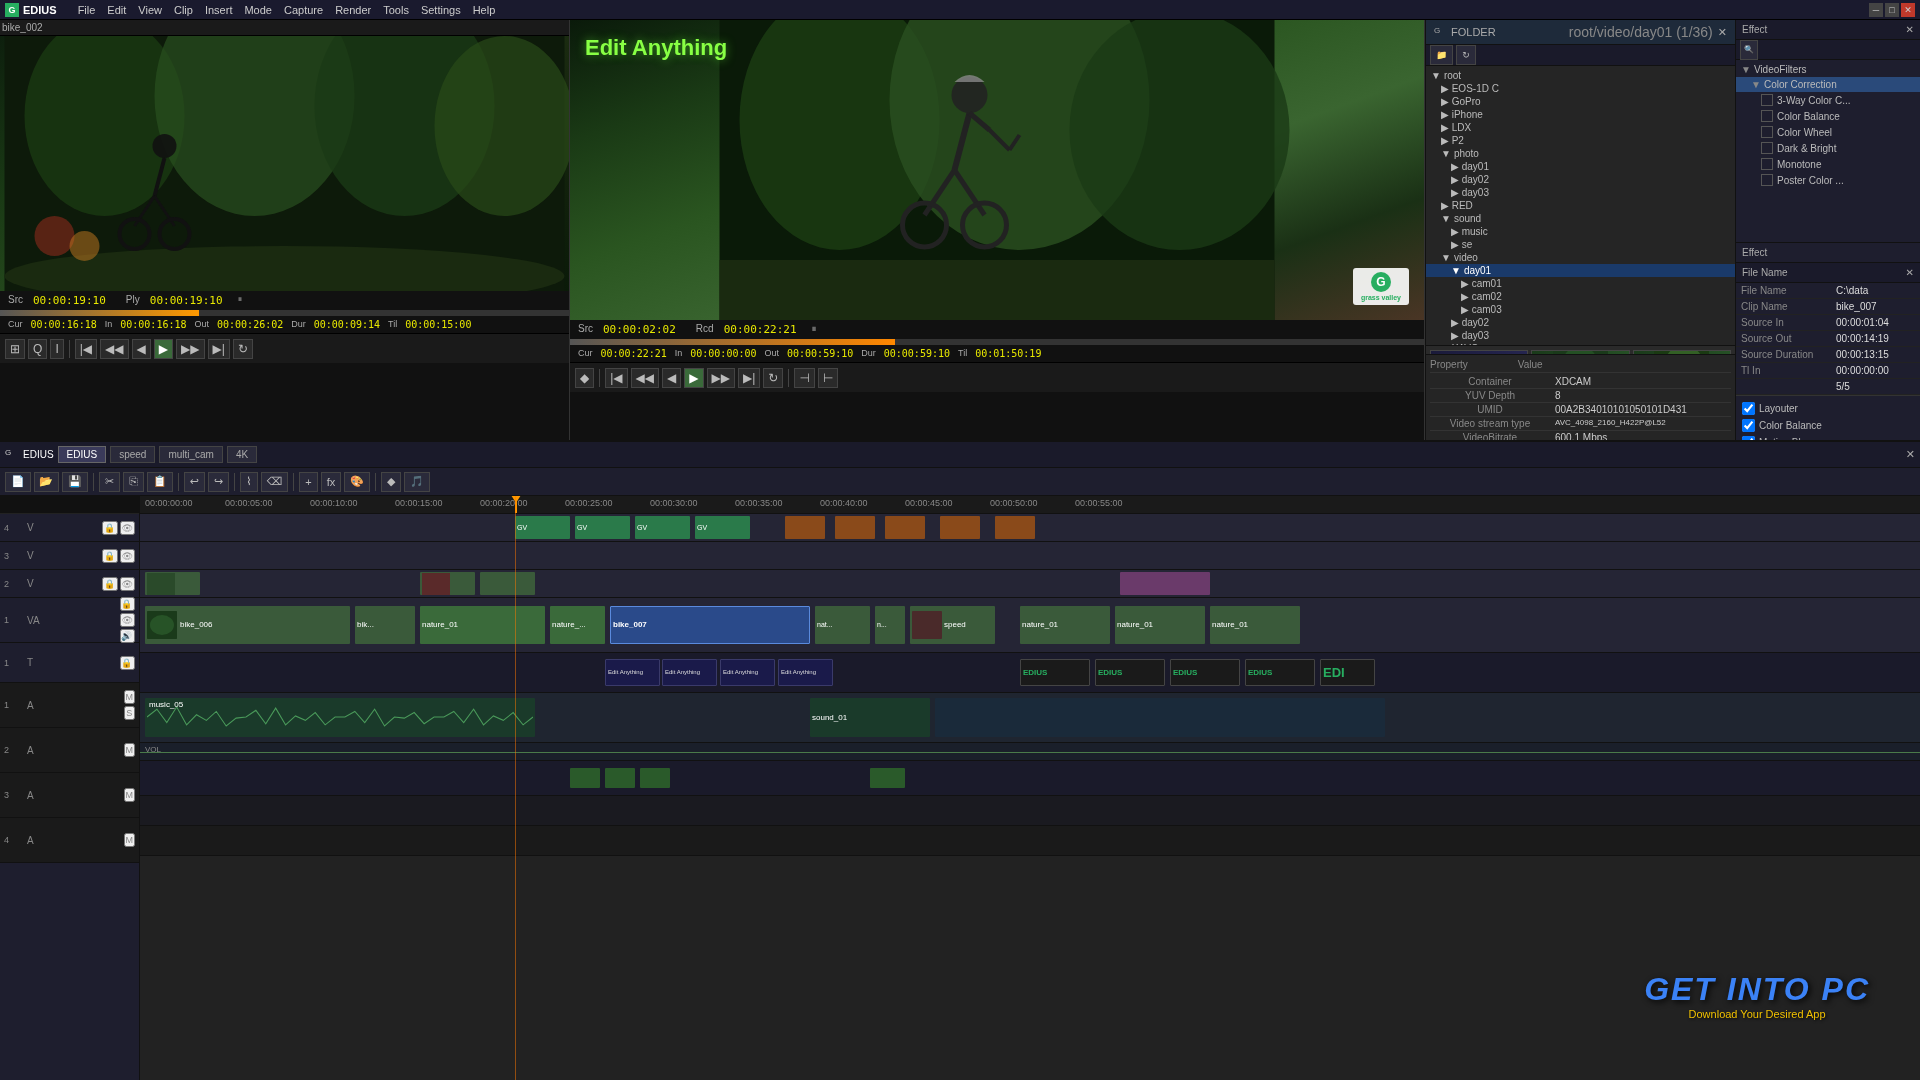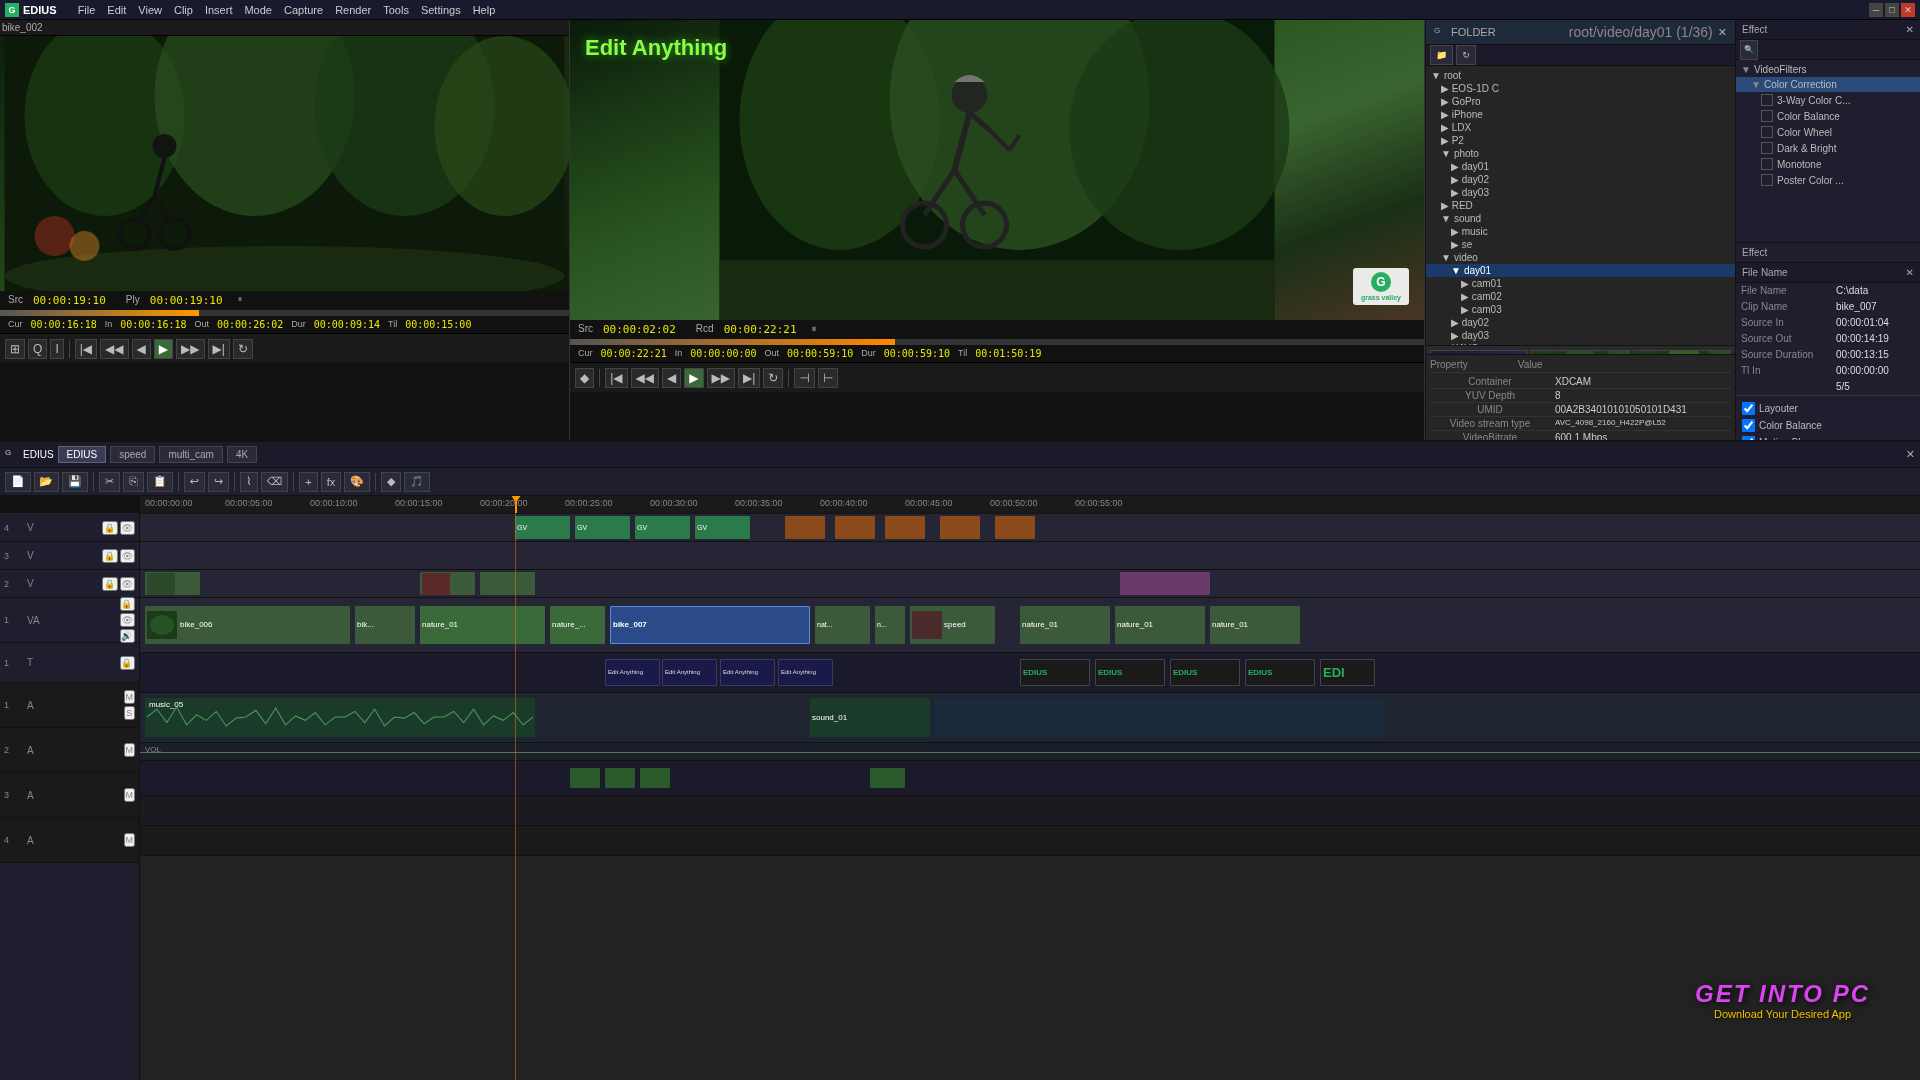--- a/index.html
+++ b/index.html
@@ -1225,15 +1225,15 @@
 
           <div style="position:absolute; left:375px; top:0; bottom:0; width:1px; background:rgba(255,120,0,0.5); pointer-events:none; z-index:5;"></div>
         </div>
       </div>
 
     </div>
   </div>
 </div>
 
 <div style="position:fixed; bottom:60px; right:50px; z-index:1000; pointer-events:none;">
-  <div style="font-size:24px; font-weight:900; color:#d946ef; text-shadow:2px 2px 6px rgba(0,0,0,0.9); letter-spacing:2px; font-style:italic;">GET INTO PC</div>
+  <div style="font-size:32px; font-weight:900; color:#3b82f6; text-shadow:2px 2px 6px rgba(0,0,0,0.9); letter-spacing:2px; font-style:italic;">GET INTO PC</div>
   <div style="font-size:11px; color:#f0c000; text-align:center; text-shadow:1px 1px 3px rgba(0,0,0,0.9);">Download Your Desired App</div>
 </div>
 
 </body></html>

